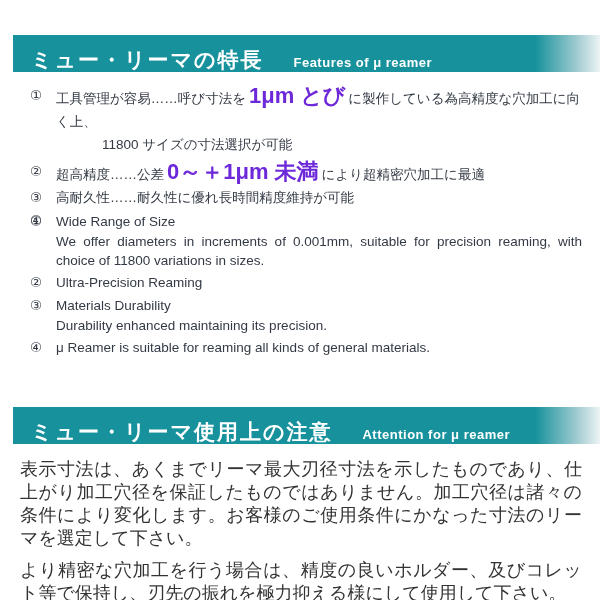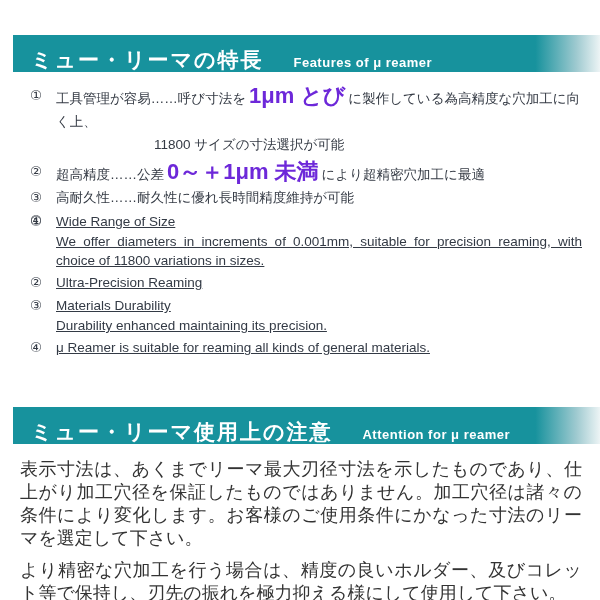--- a/index.html
+++ b/index.html
@@ -21,27 +21,27 @@
   }
   .band-en{
     font-size:13px;font-weight:bold;margin-left:30px;letter-spacing:.5px;
     position:relative;top:25px;line-height:0;
   }
   .jp-list{position:absolute;top:84px;left:30px;width:552px;}
   .jp-item{display:flex;gap:9px;font-size:13.5px;line-height:23px;}
   .jp-item .num{flex:0 0 17px;}
   .jp-item{margin-bottom:0;}
   .jp-item.first{margin-bottom:4px;}
-  .jp-line2{margin-left:98px;}
+  .jp-line2{margin-left:46px;}
   .accent{color:#6d28d9;font-weight:bold;font-size:22px;}
   .accent:not(:empty){margin:0 3px;}
   .en-list{position:absolute;top:212px;left:30px;width:552px;}
   .en-item{display:flex;gap:11px;font-size:13.5px;line-height:19px;margin-bottom:3px;color:#333a45;}
   .en-item .num{flex:0 0 15px;}
-  .en-item .txt{flex:1;text-decoration:underline;}
+  .en-item .txt{flex:1;}
   .en-heading{margin:0 0 1px 0;}
   .en-body{text-align:justify;}
   .notes{position:absolute;top:458px;left:20px;width:562px;font-size:18px;line-height:23px;color:#333333;}
   .notes p{margin:0 0 9px 0;text-align:justify;}
 </style>
 </head>
 <body>
 
 <div class="band band1">
   <span class="band-jp">ミュー・リーマの特長</span>

